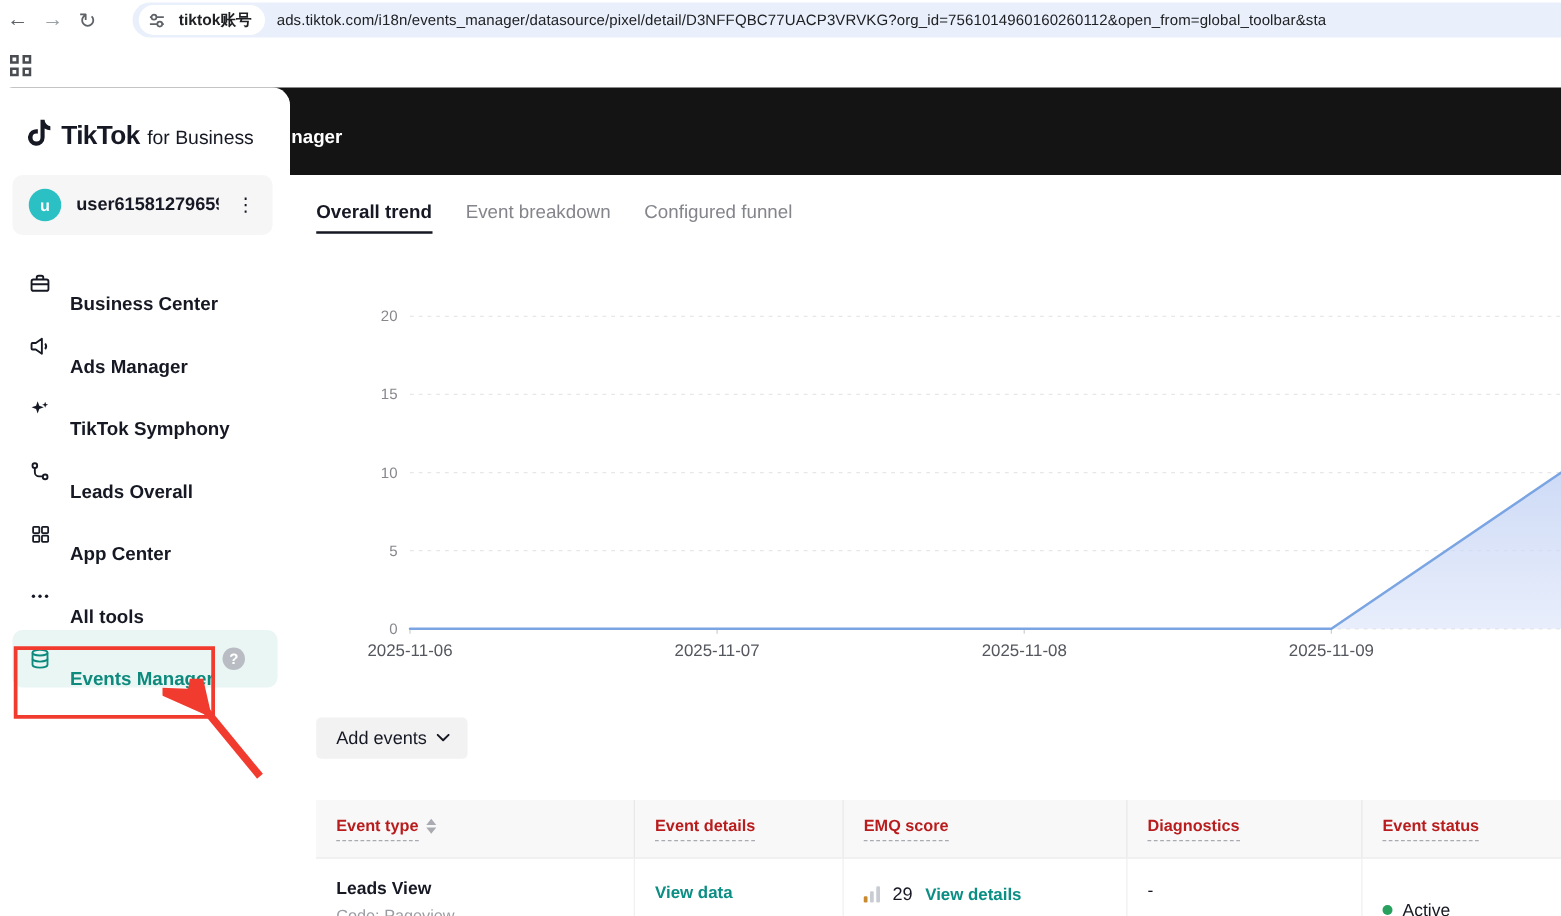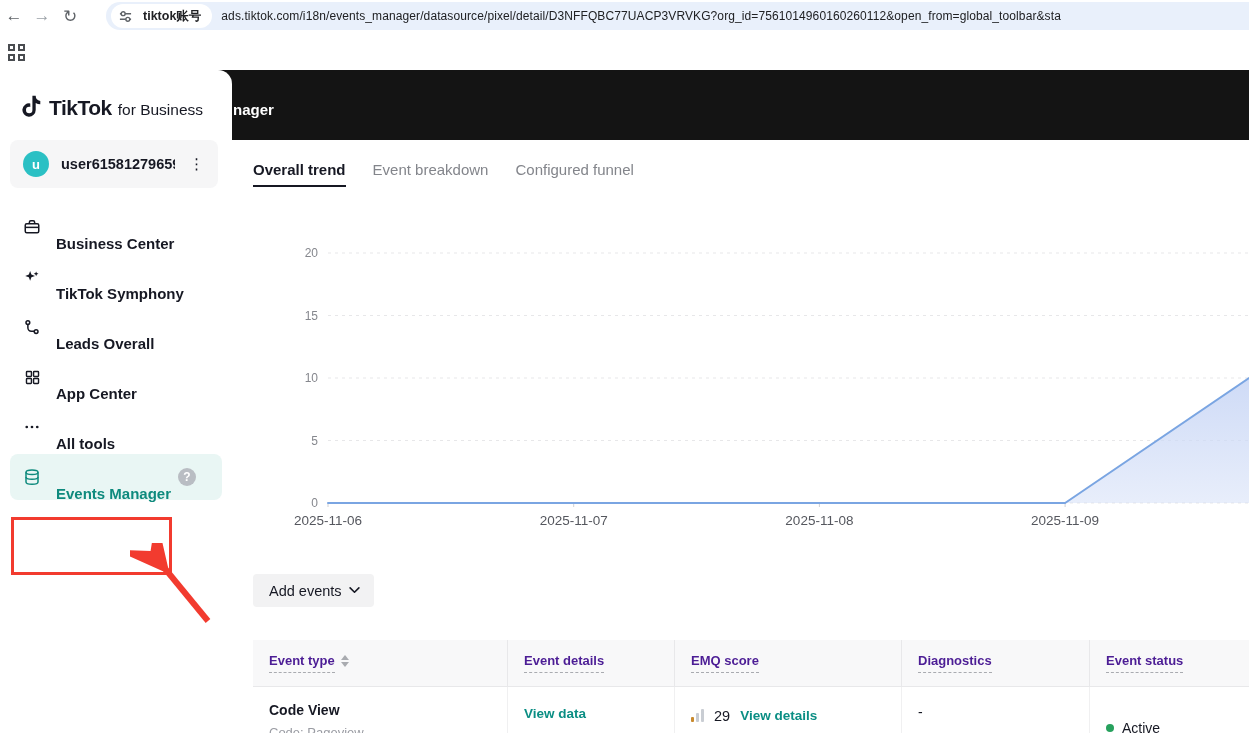--- a/index.html
+++ b/index.html
@@ -55,21 +55,21 @@
   .chart-wrap { position:absolute; left:232px; top:165px; width:1017px; height:292px; }
 
   .add-btn { position:absolute; left:253px; top:501px; height:33px; padding:0 14px 0 16px; background:#f2f2f3; border:none; border-radius:4px; font-family:inherit; font-size:14.5px; font-weight:500; color:#161823; display:flex; align-items:center; gap:7px; cursor:pointer; }
 
   
   .etable { position:absolute; left:253px; top:567px; width:1250px; }
   .thead { display:flex; background:#f8f8f9; height:47px; border-bottom:1px solid #e8e8ea; }
   .tcell { padding-left:16px; display:flex; align-items:center; border-right:1px solid #e8e8ea; }
   .tcell:last-child { border-right:none; }
   .c0{width:255px;} .c1{width:167px;} .c2{width:227px;} .c3{width:188px;} .c4{width:380px;}
-  .hlabel { font-size:13px; font-weight:bold; color:#4c1d95; border-bottom:1px dashed #a9abb0; padding-bottom:4px; }
+  .hlabel { font-size:13px; font-weight:bold; color:#b91c1c; border-bottom:1px dashed #a9abb0; padding-bottom:4px; }
   .sorter { display:flex; flex-direction:column; gap:2px; margin-left:6px; margin-top:-4px; cursor:pointer; }
   .sorter i { width:0; height:0; border-left:4px solid transparent; border-right:4px solid transparent; display:block; }
   .sorter .up { border-bottom:5px solid #a9abb0; }
   .sorter .dn { border-top:5px solid #a9abb0; }
   .trow { display:flex; background:#fff; height:80px; }
   .trow .tcell { border-right:1px solid #f0f0f1; align-items:flex-start; padding-top:15px; }
   .ev-name { font-size:14px; font-weight:bold; color:#161823; }
   .ev-code { font-size:13px; color:#9a9ca3; margin-top:7px; }
   .tlink { font-size:13.5px; font-weight:600; color:#0b8e84; cursor:pointer; }
   .emq { display:flex; align-items:flex-end; gap:10px; margin-top:3px; }
@@ -178,21 +178,21 @@
         </div>
         <div class="tcell c3">
           <span class="hlabel">Diagnostics</span>
         </div>
         <div class="tcell c4">
           <span class="hlabel">Event status</span>
         </div>
       </div>
       <div class="trow">
         <div class="tcell c0" style="flex-direction:column; align-items:flex-start;">
-          <span class="ev-name">Code View</span>
+          <span class="ev-name">Leads View</span>
           <span class="ev-code">Code: Pageview</span>
         </div>
         <div class="tcell c1" style="padding-top:19px;">
           <span class="tlink">View data</span>
         </div>
         <div class="tcell c2" style="padding-top:17px;">
           <span class="emq">
             <span class="emq-bars">
               <i style="height:5px;background:#c98a2e;"></i>
               <i style="height:9px;background:#c9cdd3;"></i>
@@ -235,20 +235,29 @@
           <span class="mico">
             <svg width="18" height="18" viewBox="0 0 24 24" fill="none" stroke="currentColor" stroke-width="2">
               <rect x="3" y="7.5" width="18" height="12" rx="2"></rect>
                 <path d="M8.5 7.5v-2a2 2 0 0 1 2-2h3a2 2 0 0 1 2 2v2"></path>
                 <path d="M3 12.5h18"></path>
             </svg>
           </span>
           <span class="mlabel">Business Center</span>
         </div>
 
+        <div class="mitem">
+          <span class="mico">
+            <svg width="18" height="18" viewBox="0 0 24 24" fill="none" stroke="currentColor" stroke-width="2" stroke-linejoin="round">
+              <path d="M14 4L7.5 8.5H4a1 1 0 0 0-1 1v5a1 1 0 0 0 1 1h3.5L14 20V4z"></path>
+                <path d="M17.5 9a5 5 0 0 1 0 6"></path>
+            </svg>
+          </span>
+          <span class="mlabel">Ads Manager</span>
+        </div>
 
         <div class="mitem">
           <span class="mico">
             <svg width="18" height="18" viewBox="0 0 24 24" fill="currentColor">
               <path d="M9.5 4l1.7 4.8L16 10.5l-4.8 1.7L9.5 17l-1.7-4.8L3 10.5l4.8-1.7z"></path>
               <path d="M17.5 4.5l.9 2.3 2.3.9-2.3.9-.9 2.3-.9-2.3-2.3-.9 2.3-.9z"></path>
             </svg>
           </span>
           <span class="mlabel">TikTok Symphony</span>
         </div>

